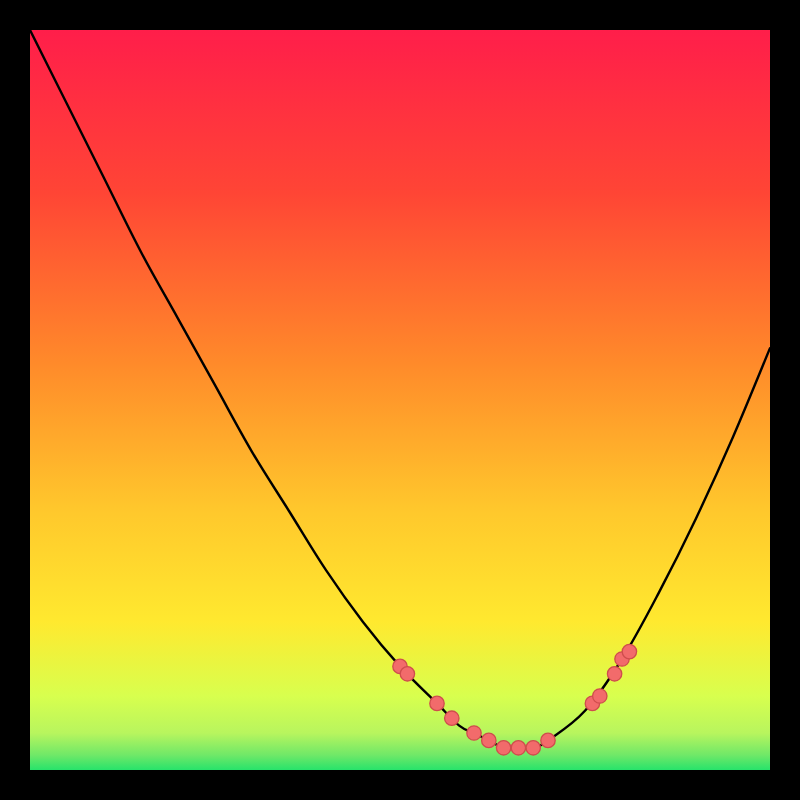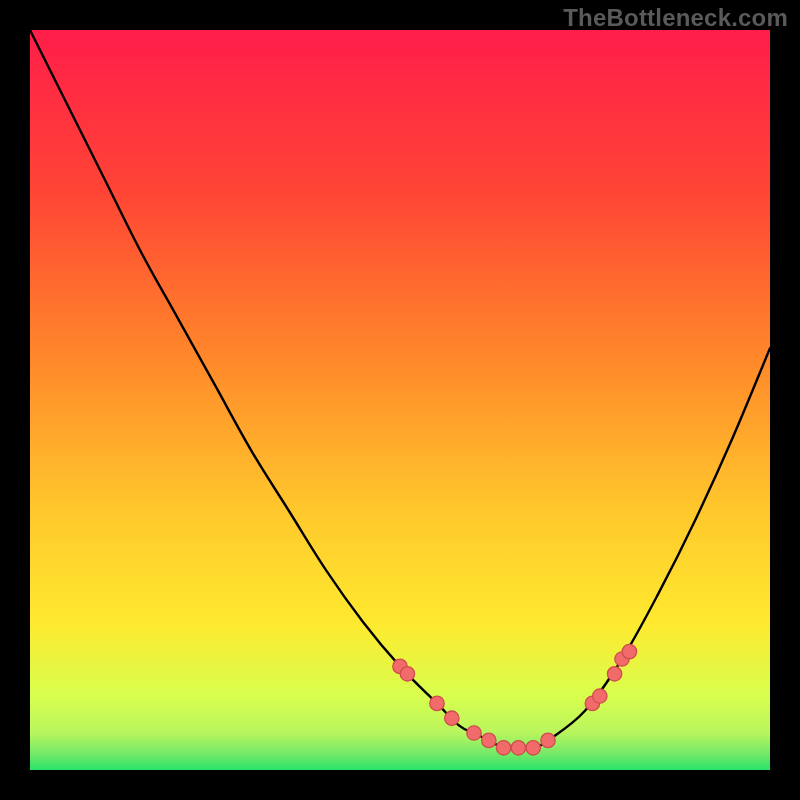--- a/index.html
+++ b/index.html
@@ -37,21 +37,20 @@
   .plot-area svg {
     width: 740px;
     height: 740px;
     display: block;
   }
 </style>
 </head>
 <body>
 
 <div class="frame">
-  <div class="watermark">TheBottleneck.com</div>
 
   <div class="plot-area">
     <svg id="plot-svg" viewBox="0 0 740 740" preserveAspectRatio="none">
       <defs>
         <linearGradient id="bg-grad" x1="0" y1="0" x2="0" y2="1">
           <stop id="g0" offset="0%" stop-color="#ff1e4a"></stop>
           <stop id="g1" offset="22%" stop-color="#ff4535"></stop>
           <stop id="g2" offset="45%" stop-color="#ff8a2a"></stop>
           <stop id="g3" offset="65%" stop-color="#ffc82c"></stop>
           <stop id="g4" offset="80%" stop-color="#ffe92f"></stop>

